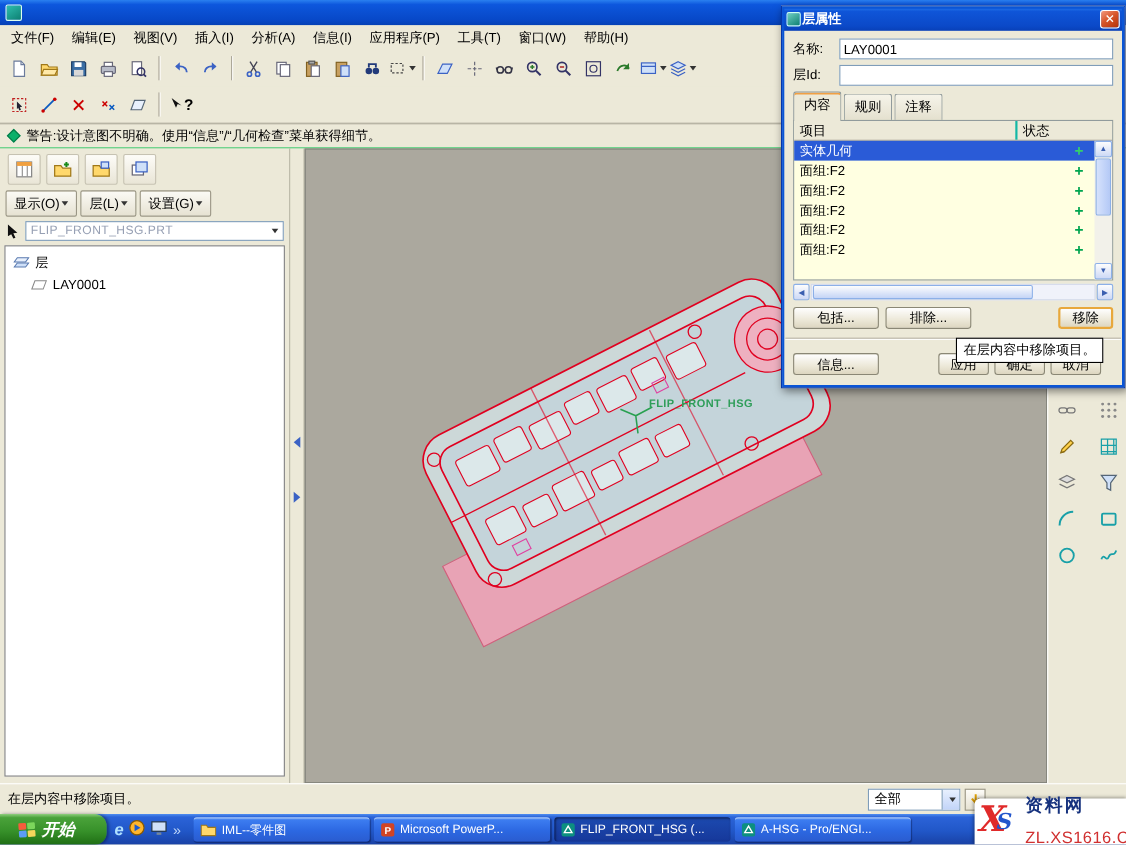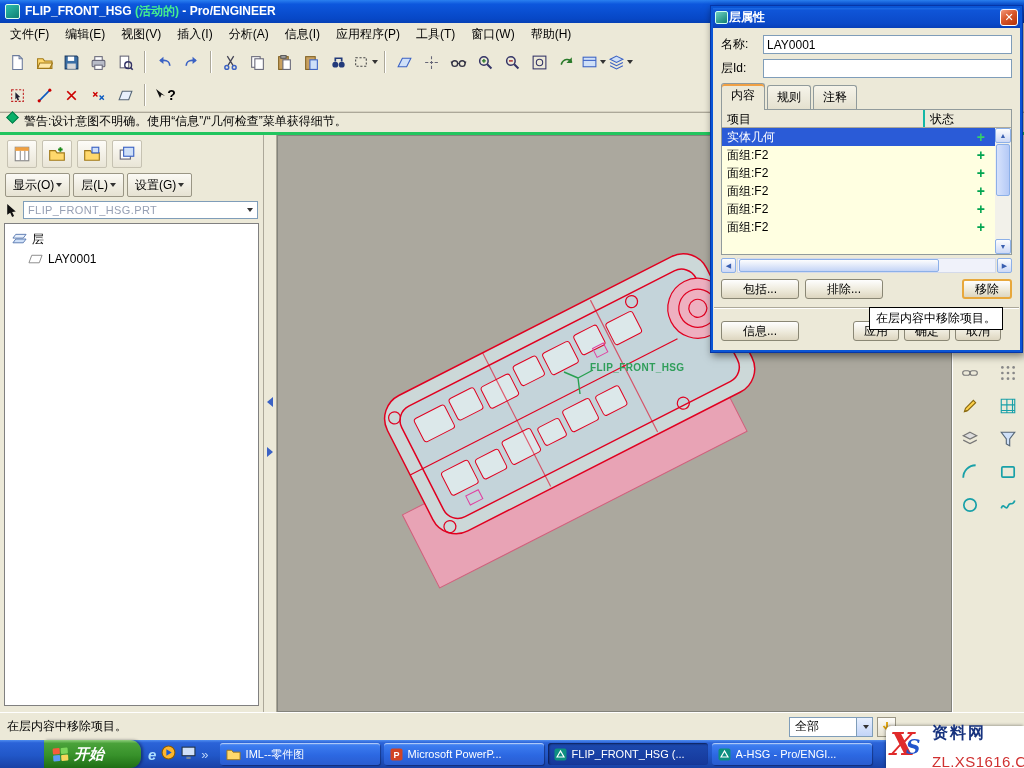--- a/index.html
+++ b/index.html
@@ -24,21 +24,21 @@
   .toolbar{position:absolute;left:0;width:1024px;background:#ece9d8;display:flex;align-items:center;padding-left:4px;}
   .tb1{top:45px;height:34px;}
   .tb2{top:79px;height:33px;border-bottom:1px solid #d6d2c2;}
   .tbtn{width:27px;height:26px;display:flex;align-items:center;justify-content:center;border:1px solid transparent;border-radius:2px;}
   .tsep{width:0;height:22px;border-left:1px solid #aca899;border-right:1px solid #fff;margin:0 5px;}
   .caret{width:0;height:0;border-left:3px solid transparent;border-right:3px solid transparent;border-top:4px solid #333;display:inline-block;margin-left:2px;}
   .help-q{font-weight:bold;font-size:14px;}
 
   
   .warnbar{position:absolute;left:0;top:112px;width:1024px;height:23px;background:#ece9d8;
-    border-top:1px solid #aca899;border-bottom:3px solid #22c55e;display:flex;align-items:flex-start;gap:7px;padding-left:8px;}
+    border-top:1px solid #aca899;border-bottom:1px solid #22c55e;display:flex;align-items:center;gap:7px;padding-left:8px;}
   .warn-diamond{width:9px;height:9px;background:#0ab06a;transform:rotate(45deg);border:1px solid #067a48;flex:0 0 auto;}
 
   
   .leftpanel{position:absolute;left:0;top:135px;width:264px;height:577px;background:#ece9d8;border-right:1px solid #aca899;}
   .lp-toolbar{height:38px;display:flex;align-items:center;gap:5px;padding-left:7px;}
   .lp-btn{width:30px;height:28px;display:flex;align-items:center;justify-content:center;border:1px solid #c6c2b2;background:linear-gradient(#fdfcf8,#e9e5d6);border-radius:2px;}
   .lp-drops{height:24px;display:flex;gap:3px;padding:0 5px;}
   .drop-btn{display:flex;align-items:center;padding:0 7px;border:1px solid #9a9685;background:linear-gradient(#fbfaf5,#e6e2d2);border-radius:2px;}
   .lp-combo-row{height:22px;display:flex;align-items:center;gap:5px;padding:0 5px;margin-top:2px;}
   .lp-combo{flex:1;height:18px;border:1px solid #7f9db9;background:#fff;color:#97a0b4;
@@ -68,22 +68,22 @@
   .sb-right{position:absolute;right:128px;top:4px;display:flex;align-items:center;gap:4px;}
   .sb-combo{width:84px;height:20px;border:1px solid #7f9db9;background:#fff;display:flex;align-items:flex-start;justify-content:space-between;padding-left:5px;}
   .sb-combo-btn{width:16px;height:18px;background:linear-gradient(#e8f0fe,#c2d4f8);border-left:1px solid #7f9db9;display:flex;align-items:center;justify-content:center;}
   .sb-arrow-btn{width:19px;height:20px;border:1px solid #9a9685;background:linear-gradient(#fdfcf8,#e6e2d2);display:flex;align-items:center;justify-content:center;}
 
   
   .taskbar{position:absolute;left:0;top:740px;width:1024px;height:28px;
     background:linear-gradient(180deg,#4f8df0 0%,#2b63d8 10%,#2157c8 55%,#1941a5 100%);display:flex;align-items:center;}
   .start-btn{height:28px;width:97px;flex:0 0 auto;border-radius:0 11px 11px 0;
     background:linear-gradient(180deg,#8fce7c 0%,#4aa23a 12%,#37912a 55%,#1f6e14 100%);
-    display:flex;align-items:center;gap:6px;padding-left:9px;color:#fff;font-weight:bold;font-style:italic;font-size:15px;
-    box-shadow:2px 0 3px rgba(0,0,20,.4);margin-left:44px;}
+    display:flex;align-items:center;gap:6px;padding-left:17px;color:#fff;font-weight:bold;font-style:italic;font-size:15px;
+    box-shadow:2px 0 3px rgba(0,0,20,.4);}
   .winflag{display:grid;grid-template-columns:7px 7px;grid-template-rows:6px 6px;gap:1px;transform:rotate(-4deg);}
   .winflag i{display:block;border-radius:1px;}
   .quicklaunch{display:flex;align-items:center;gap:5px;padding:0 7px;color:#cfe2ff;}
   .ql-sep{color:#bcd4f8;font-size:13px;}
   .task-btn{height:22px;width:160px;margin-left:4px;border-radius:3px;flex:0 0 auto;
     background:linear-gradient(180deg,#74a4f4 0%,#3c7cf0 12%,#2c68e2 55%,#2a5cd0 100%);
     box-shadow:inset 0 1px 0 rgba(255,255,255,.45), 1px 1px 1px rgba(0,0,30,.35);
     color:#fff;font-size:11px;display:flex;align-items:center;gap:5px;padding:0 6px;overflow:hidden;white-space:nowrap;}
   .task-btn.active{background:linear-gradient(180deg,#1c4ab0,#16389a);box-shadow:inset 1px 1px 2px rgba(0,0,20,.6);}
   .task-label{overflow:hidden;text-overflow:clip;}
@@ -148,21 +148,20 @@
   .wm-name{color:#16327e;font-size:16px;font-weight:bold;letter-spacing:2px;}
   .wm-url{color:#d03030;font-size:15px;margin-top:13px;letter-spacing:.4px;}
 </style>
 </head>
 <body>
 
 <div id="screen">
 
   <div class="titlebar">
     <span class="app-icon"></span>
-    <span><span>FLIP_FRONT_HSG </span><span class="title-active">(活动的)</span><span> - Pro/ENGINEER</span></span>
   </div>
 
   <div class="menubar">
     <span class="menu-item">文件(F)</span>
     <span class="menu-item">编辑(E)</span>
     <span class="menu-item">视图(V)</span>
     <span class="menu-item">插入(I)</span>
     <span class="menu-item">分析(A)</span>
     <span class="menu-item">信息(I)</span>
     <span class="menu-item">应用程序(P)</span>

